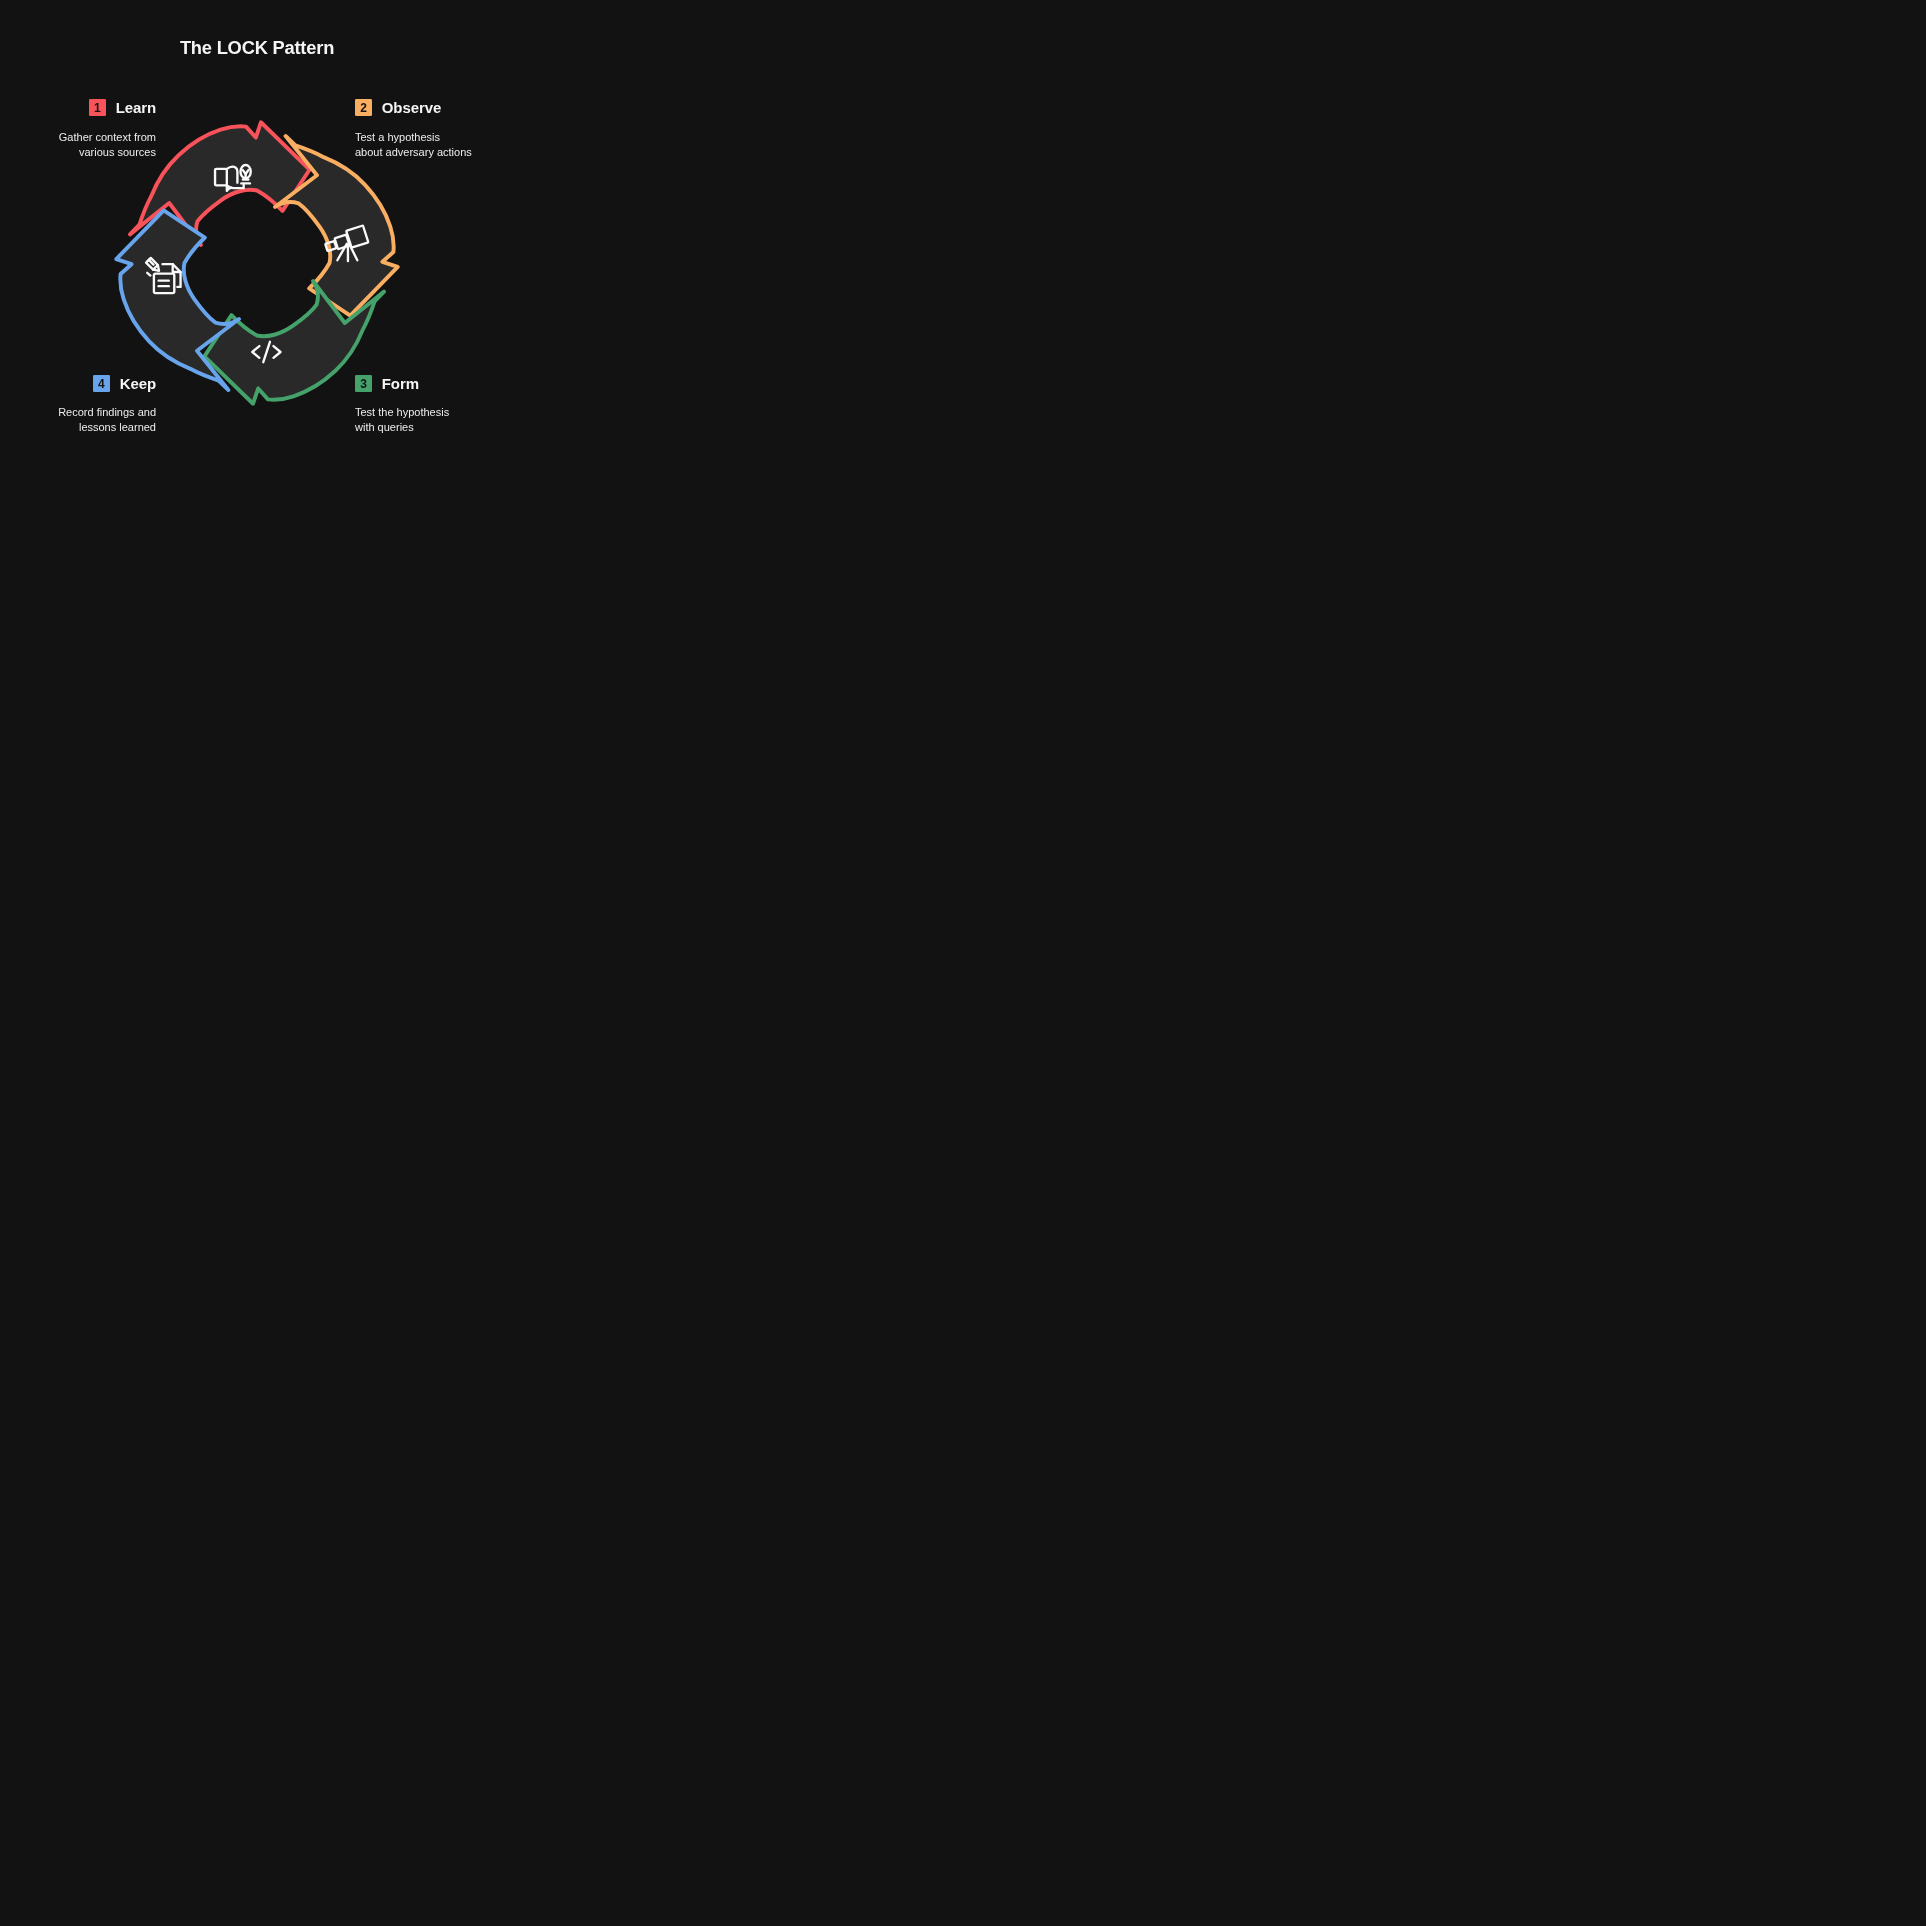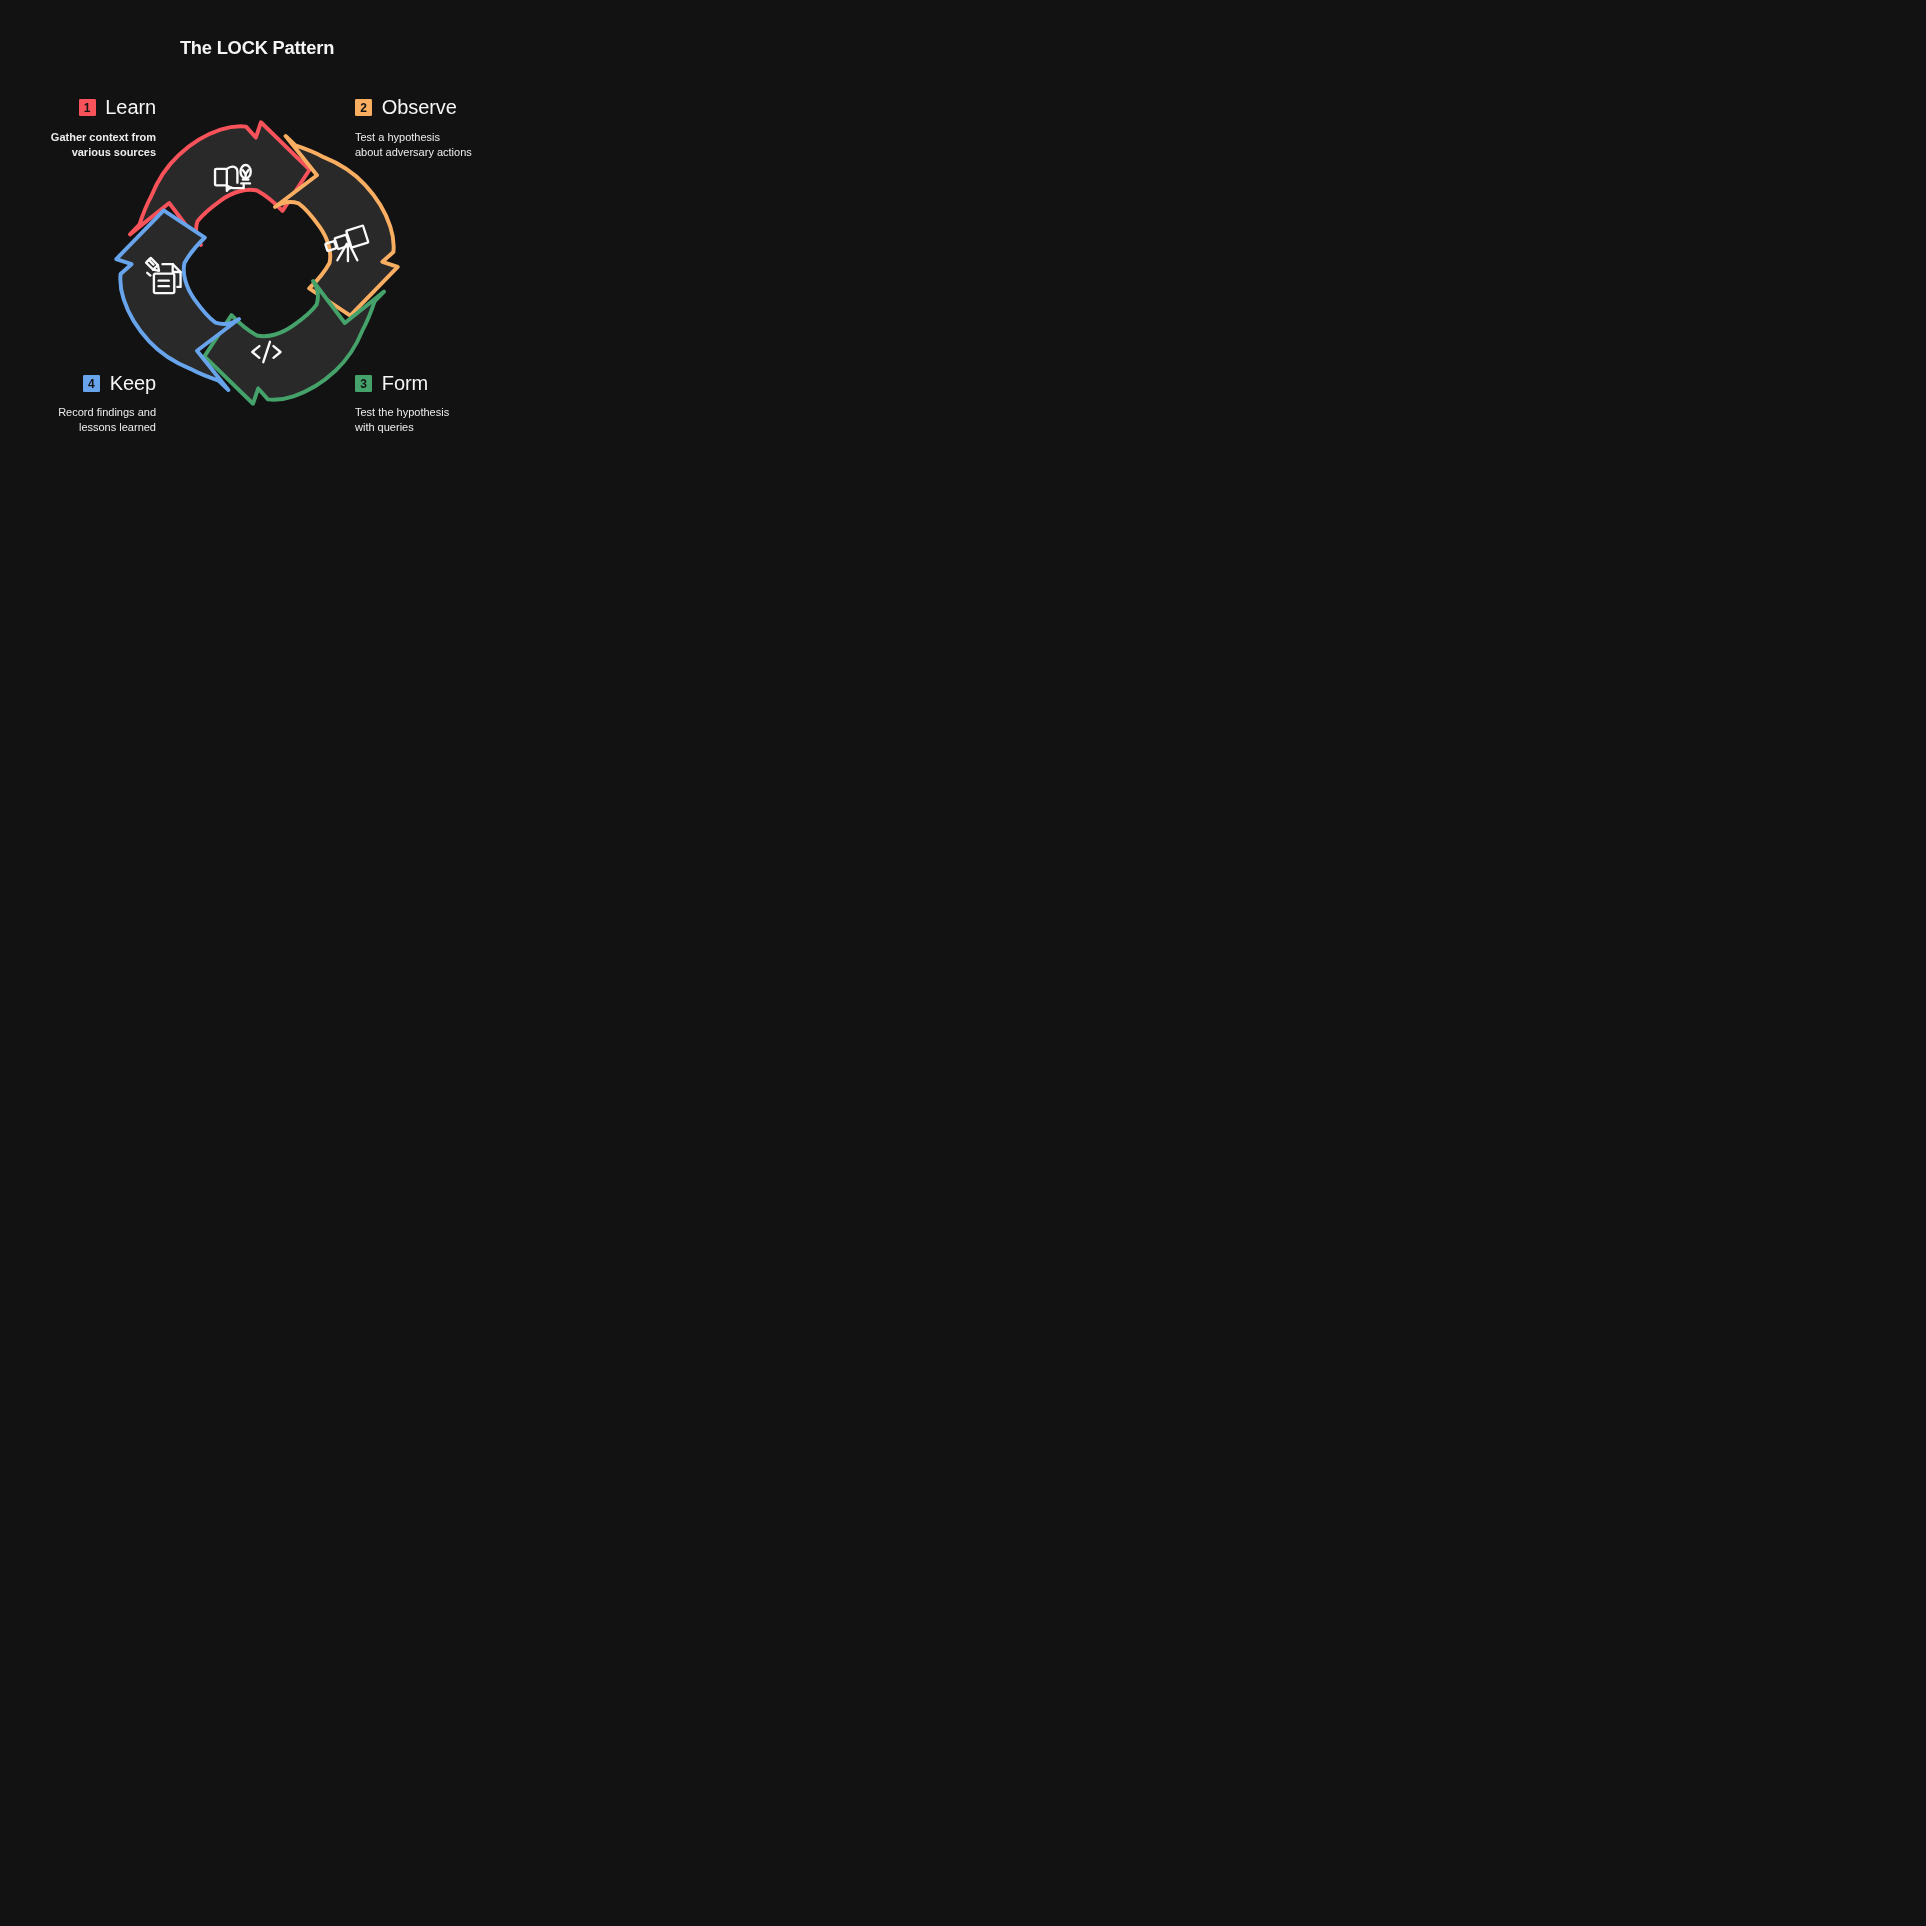--- a/index.html
+++ b/index.html
@@ -57,42 +57,42 @@
     border-radius: 1.3px;
     display: flex;
     align-items: center;
     justify-content: center;
     font-size: 12px;
     font-weight: 700;
     color: var(--badge-num, #141414);
     flex: 0 0 auto;
   }
   .step-label {
-    font-size: 20px;
-    font-weight: 400;
+    font-size: 15px;
+    font-weight: 700;
     letter-spacing: -0.1px;
     color: var(--text, #f5f5f5);
     white-space: nowrap;
   }
   .step-desc {
     position: absolute;
     font-size: 11px;
     line-height: 15px;
     font-weight: 400;
     color: var(--desc, #ededed);
     white-space: nowrap;
   }
   .align-right { text-align: right; }
   .align-left  { text-align: left; }
   
   .row-learn   { top: 99px; right: 342px; }
   .row-observe { top: 99px; left: 339px; }
   .row-check   { top: 375px; left: 339px; }
   .row-keep    { top: 375px; right: 342px; }
-  .desc-learn   { top: 130px; right: 342px; font-weight: bold; }
+  .desc-learn   { top: 130px; right: 342px; }
   .desc-observe { top: 130px; left: 339px; }
   .desc-check   { top: 405px; left: 339px; }
   .desc-keep    { top: 405px; right: 342px; }
 </style>
 </head>
 <body>
 
 <div class="page">
 
   <div class="title">The LOCK Pattern</div>

